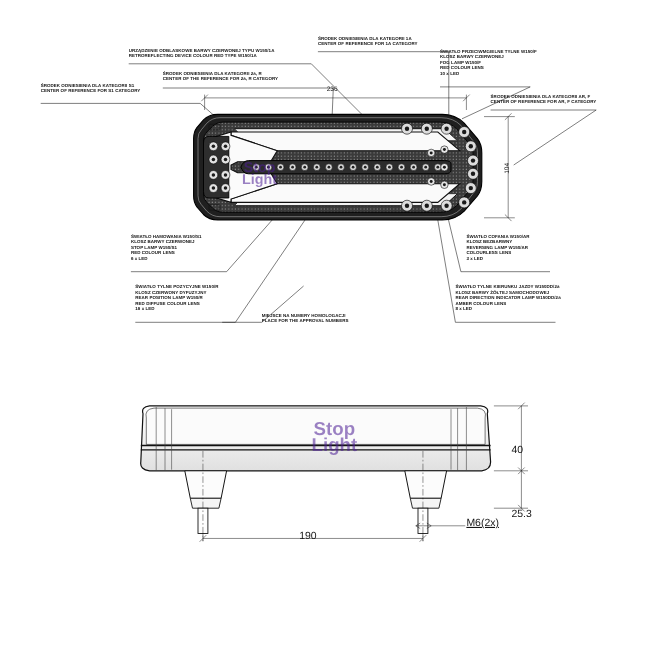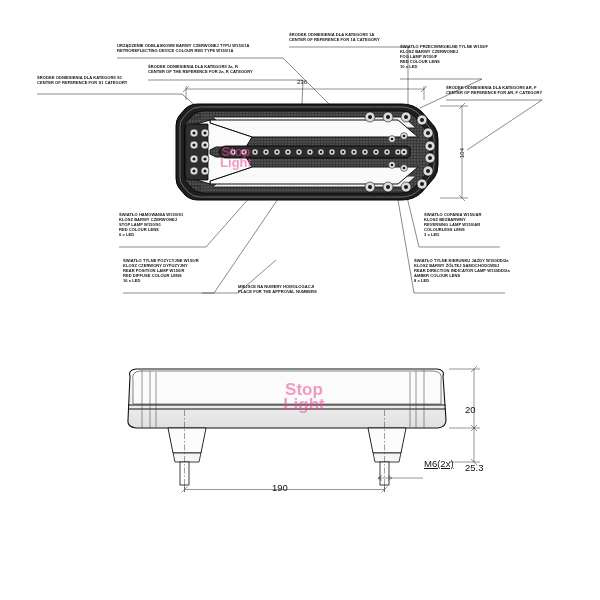--- a/index.html
+++ b/index.html
@@ -36,21 +36,21 @@
     position:absolute;
     font-family:"Liberation Sans", sans-serif;
     font-size:9.5px;
     color:#141414;
     white-space:pre;
   }
   svg{position:absolute;left:0;top:0;}
   .wm{
     position:absolute;
     font-family:"Liberation Sans", sans-serif;
-    color:#ec4899;
+    color:#4c1d95;
     opacity:.55;
     font-weight:700;
     pointer-events:none;
     text-align:center;
   }
 </style>
 </head>
 <body>
 
 <div id="sheet">
@@ -368,25 +368,25 @@
   <div class="callout right" style="left:414px;top:258px;">ŚWIATŁO TYLNE KIERUNKU JAZDY W150DD/2a
 KLOSZ BARWY ŻÓŁTEJ SAMOCHODOWEJ
 REAR DIRECTION INDICATOR LAMP W150DD/2a
 AMBER COLOUR LENS
 8 x LED</div>
 
   <div class="dim" style="left:297px;top:79px;">236</div>
 
   <div class="dim vert" style="left:459px;top:158px;">104</div>
 
-  <div class="dimbig vert" style="left:465px;top:404px;">20</div>
+  <div class="dimbig vert" style="left:465px;top:404px;">40</div>
 
   <div class="dimbig vert" style="left:465px;top:462px;">25.3</div>
 
-  <div class="dimbig" style="left:424px;top:458px;text-decoration:underline;">M6(2x)</div>
+  <div class="dimbig" style="left:424px;top:470px;text-decoration:underline;">M6(2x)</div>
 
   <div class="dimbig" style="left:272px;top:482px;">190</div>
 
   <div class="wm" style="left:212px;top:146px;width:48px;font-size:13px;line-height:11px;">
     <span>Stop</span><br>
     <span>Light</span>
   </div>
   <div class="wm" style="left:272px;top:382px;width:64px;font-size:17px;line-height:15px;">
     <span>Stop</span><br>
     <span>Light</span>

